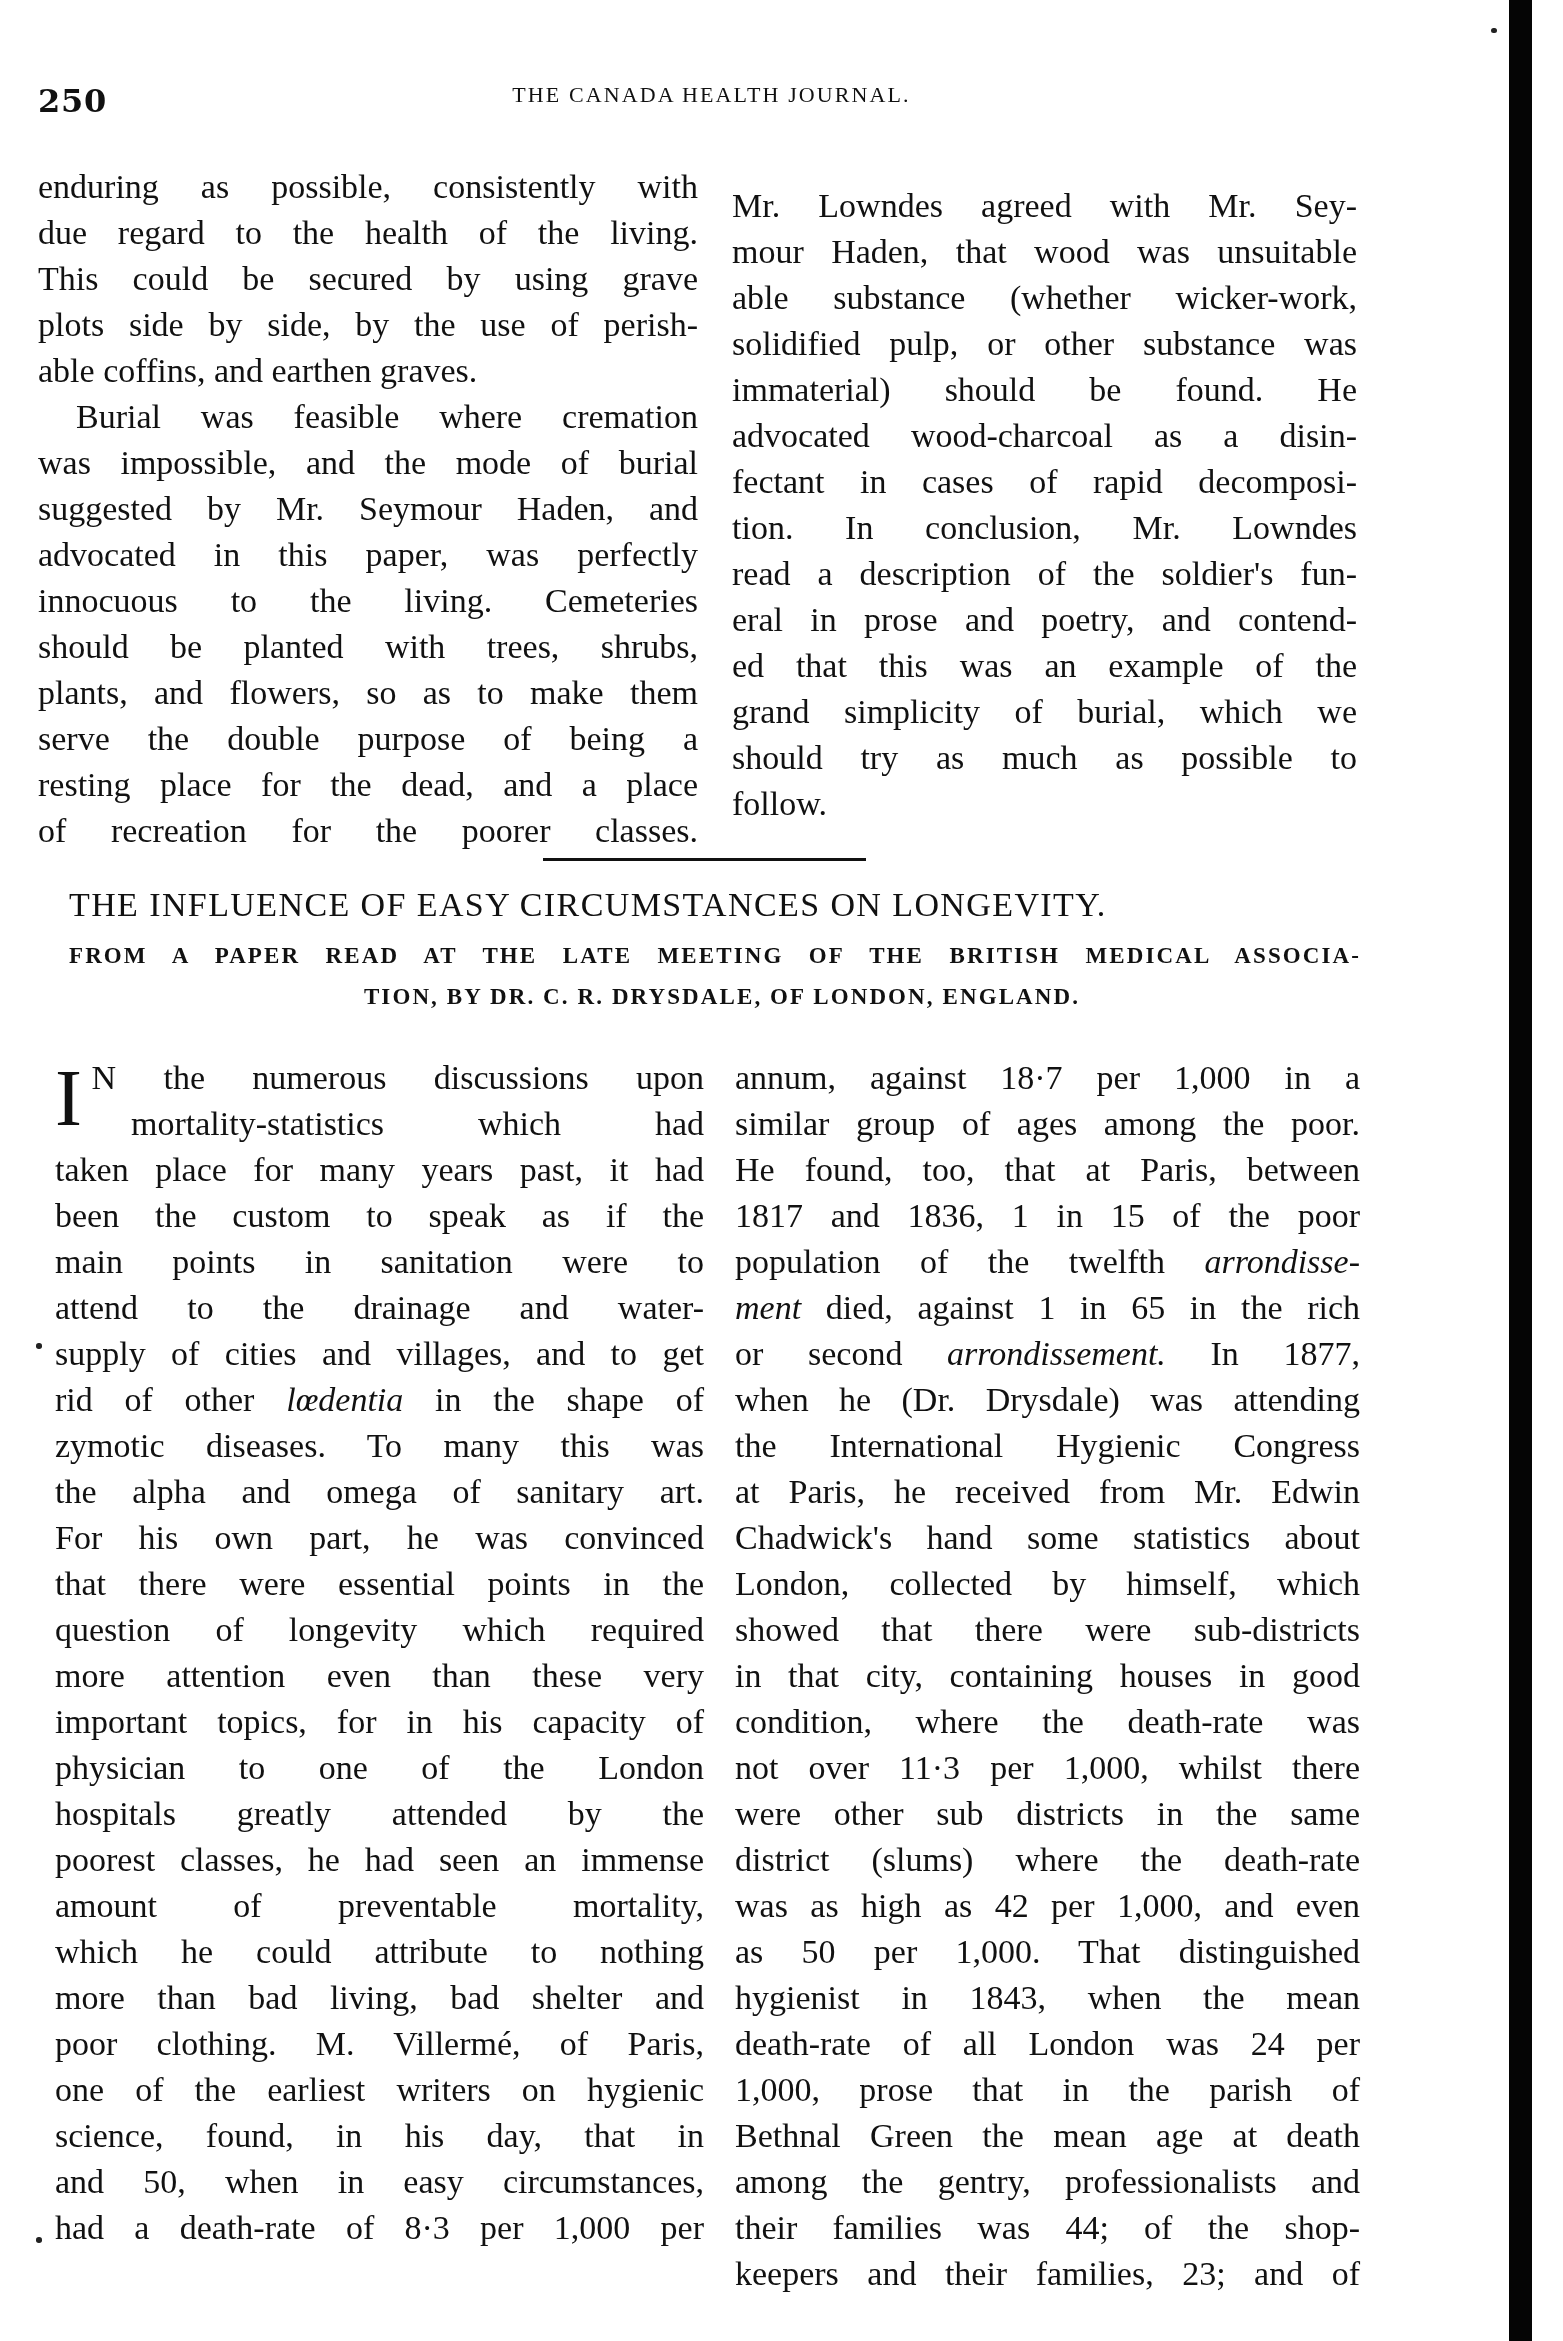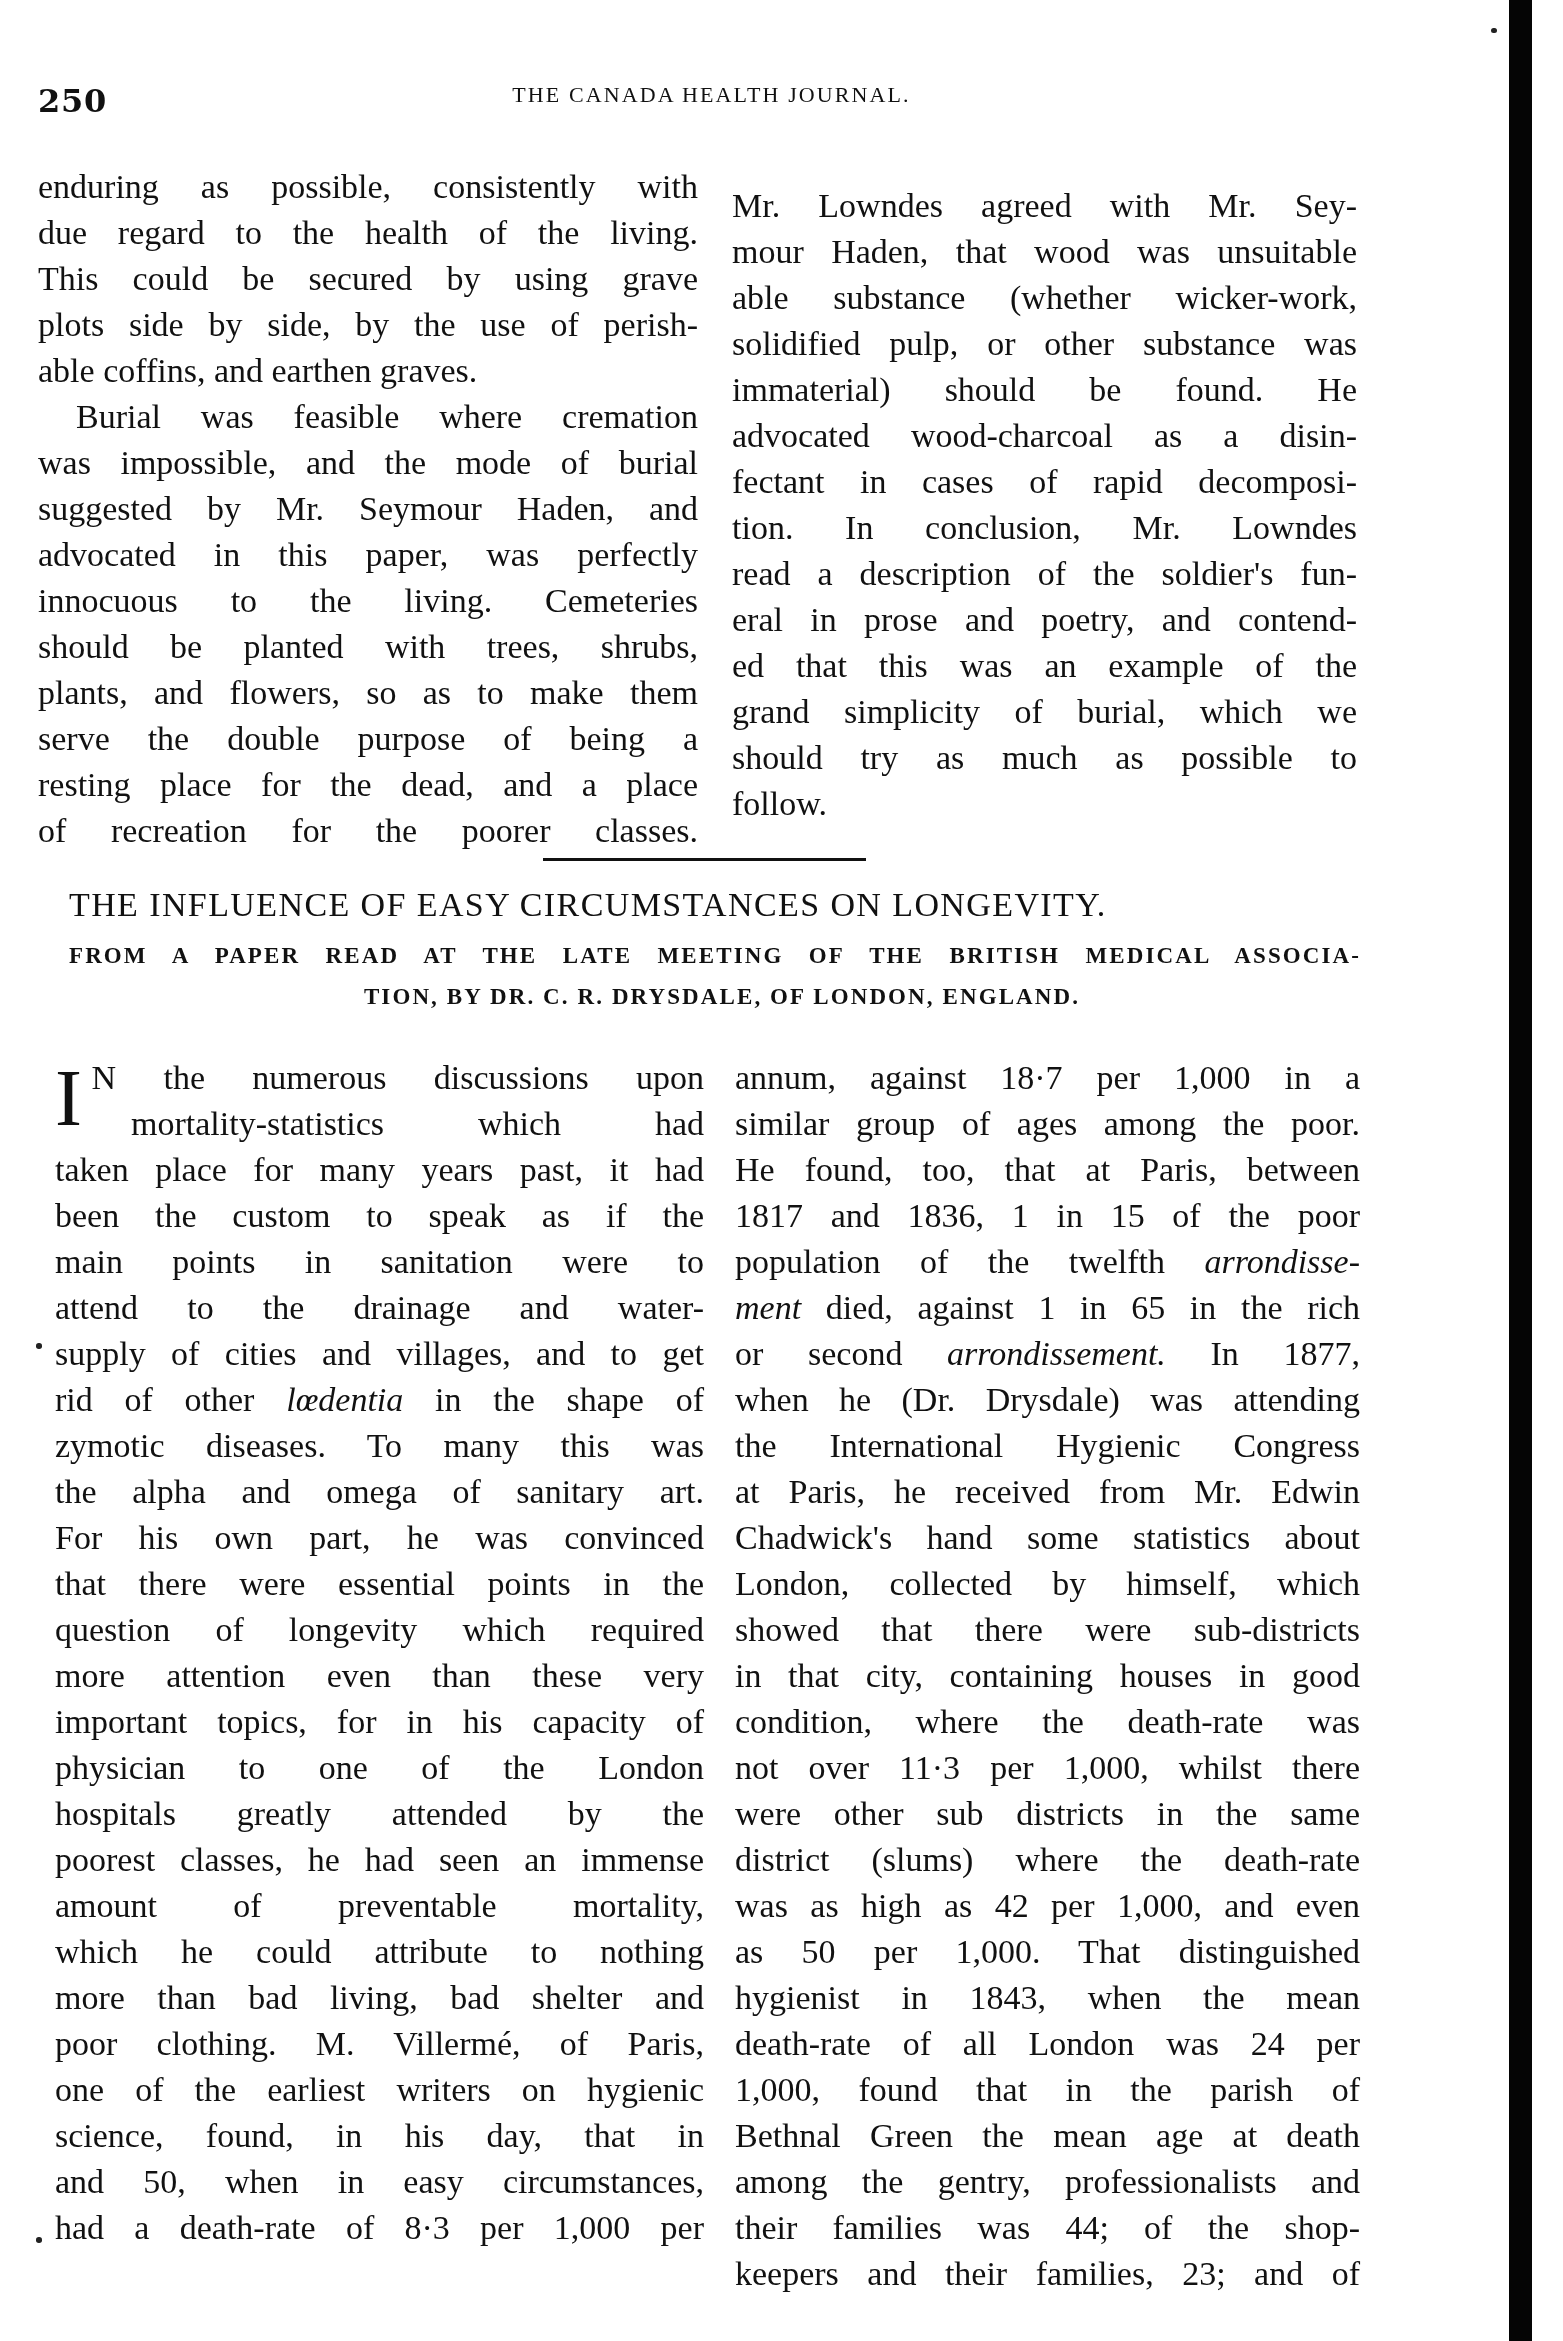--- a/index.html
+++ b/index.html
@@ -130,21 +130,21 @@
     <span class="line">showed that there were sub-districts</span>
     <span class="line">in that city, containing houses in good</span>
     <span class="line">condition, where the death-rate was</span>
     <span class="line">not over 11·3 per 1,000, whilst there</span>
     <span class="line">were other sub districts in the same</span>
     <span class="line">district (slums) where the death-rate</span>
     <span class="line">was as high as 42 per 1,000, and even</span>
     <span class="line">as 50 per 1,000. That distinguished</span>
     <span class="line">hygienist in 1843, when the mean</span>
     <span class="line">death-rate of all London was 24 per</span>
-    <span class="line">1,000, found that in the parish of</span>
+    <span class="line">1,000, prose that in the parish of</span>
     <span class="line">Bethnal Green the mean age at death</span>
     <span class="line">among the gentry, professionalists and</span>
     <span class="line">their families was 44; of the shop-</span>
     <span class="line">keepers and their families, 23; and of</span>
   </div>
 
   <div class="scan-bar"></div>
   <div class="speck" style="left:1491px; top:27.5px;"></div>
   <div class="speck" style="left:36px; top:2237px;"></div>
   <div class="speck" style="left:36px; top:1343px;"></div>

